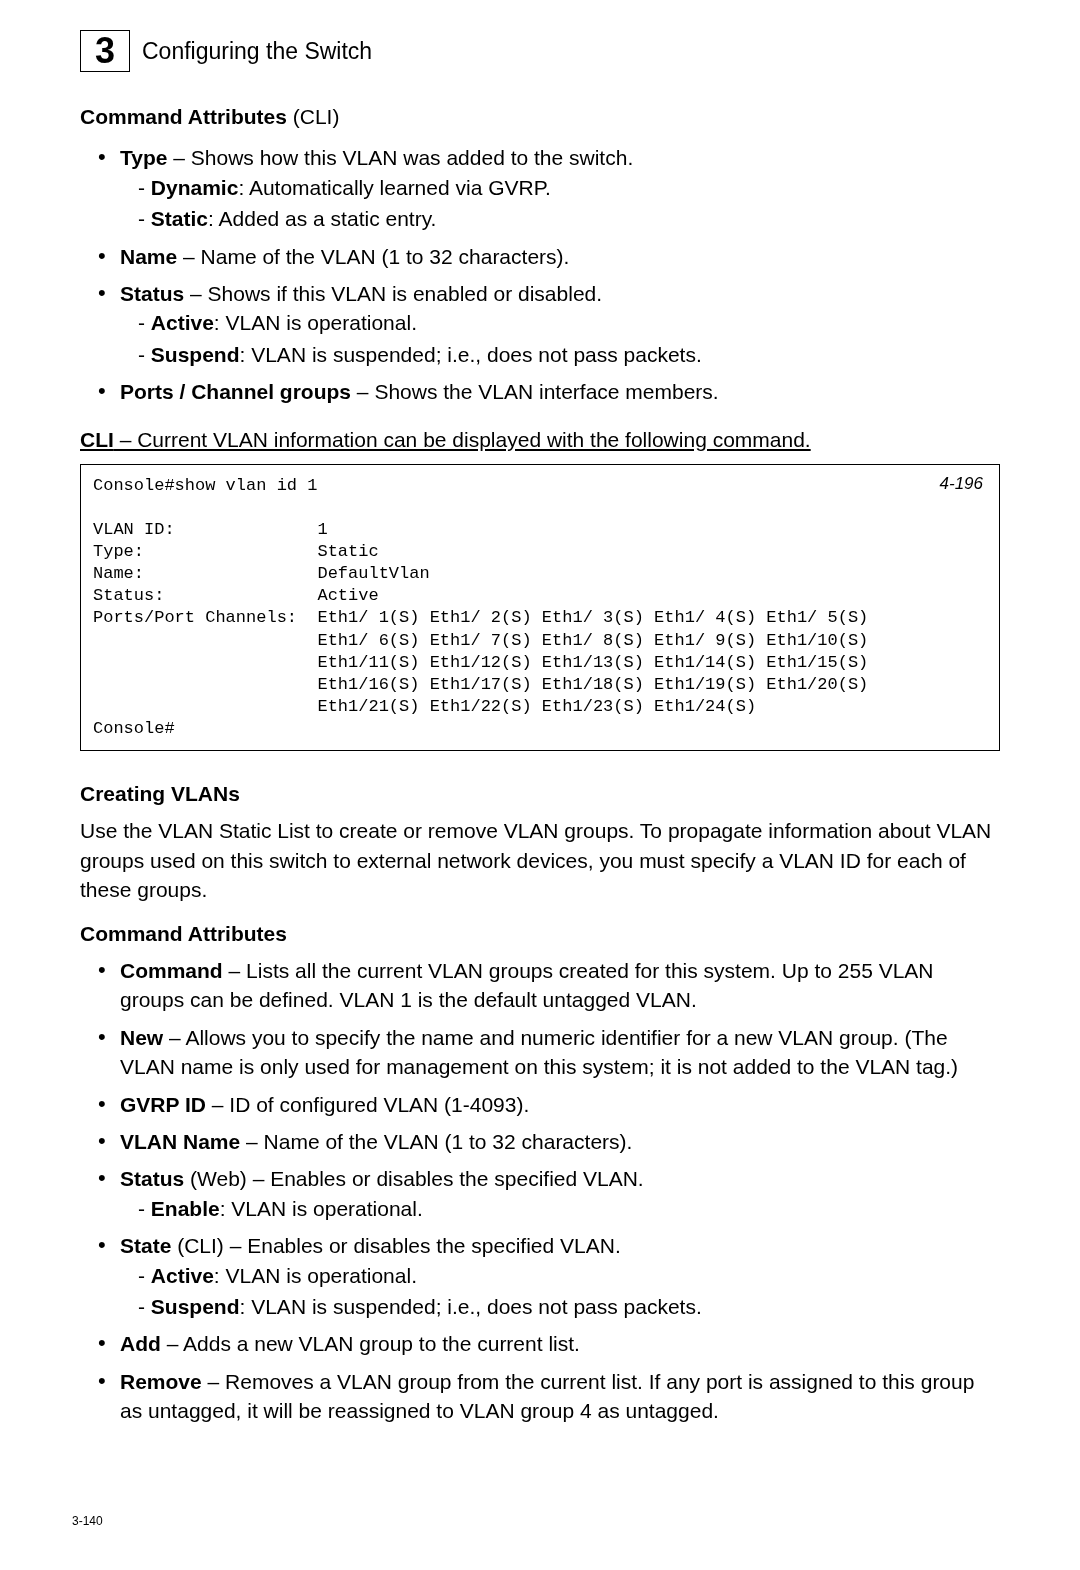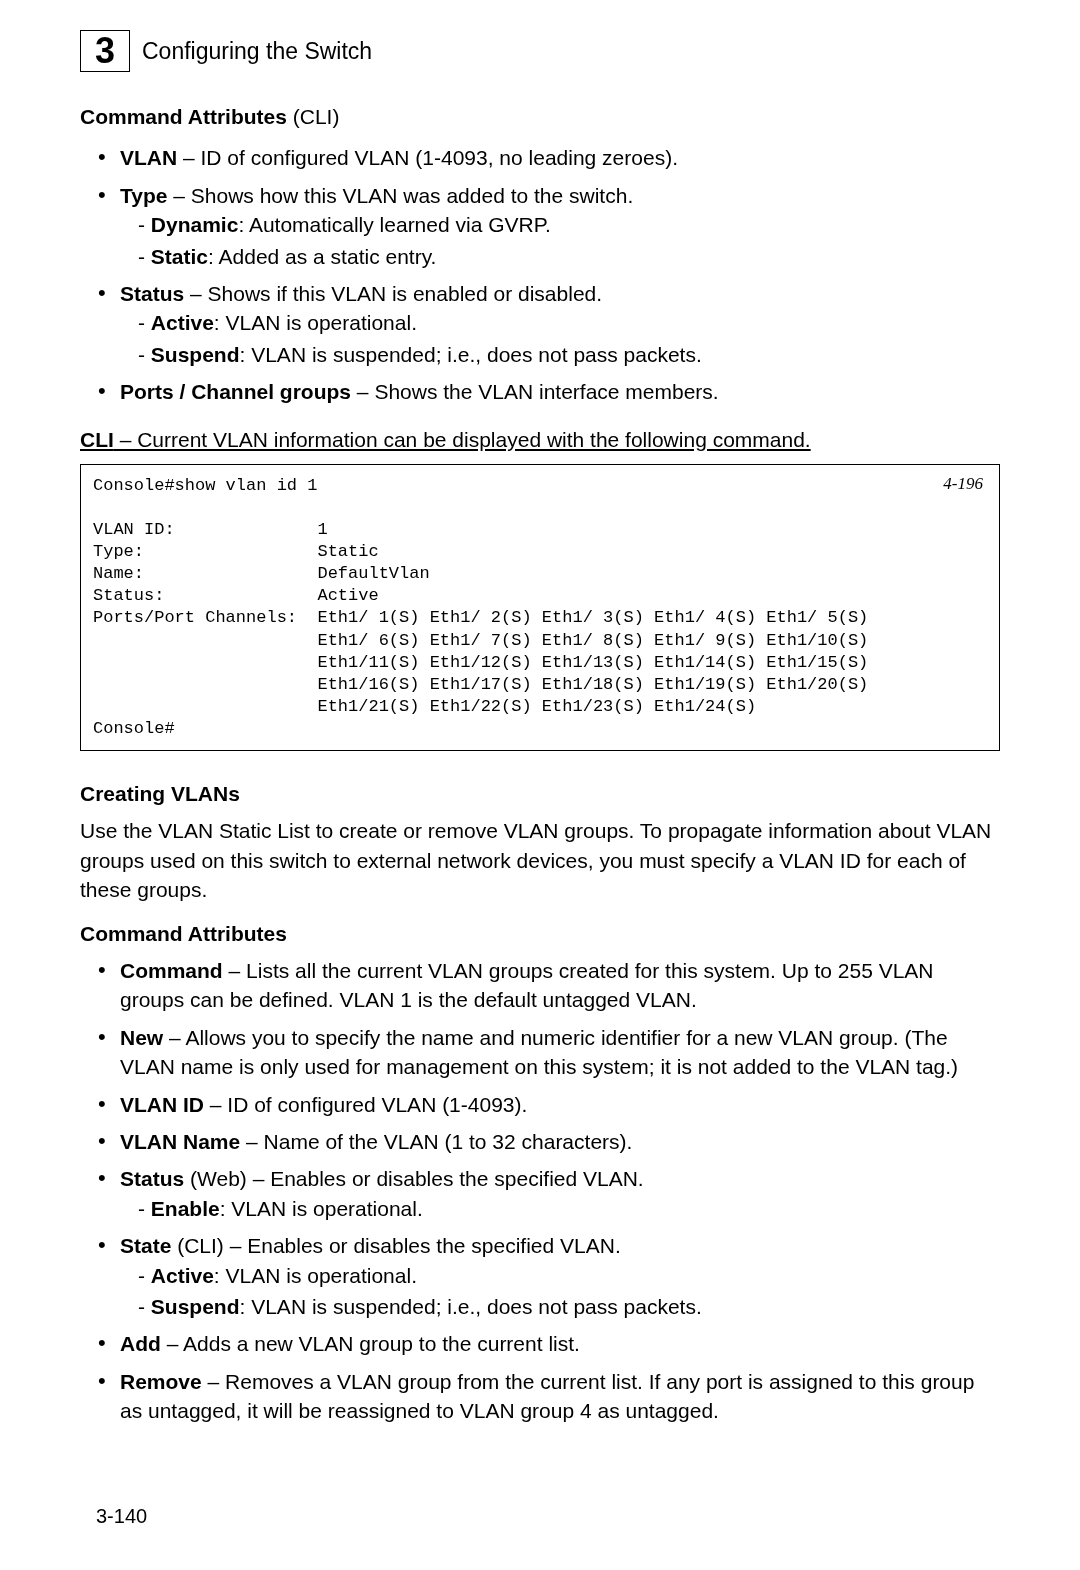--- a/index.html
+++ b/index.html
@@ -87,60 +87,60 @@
       line-height: 1.3;
       margin-bottom: 28px;
       white-space: pre;
       position: relative;
     }
     .cli-ref {
       font-style: italic;
       position: absolute;
       right: 16px;
       top: 8px;
-      font-family: Liberation Serif, serif;
+      font-family: Liberation Sans, sans-serif;
     }
     .paragraph {
       margin-bottom: 14px;
     }
     .subsection-title {
       font-weight: bold;
       margin-bottom: 8px;
     }
     .page-number {
       position: absolute;
       bottom: 40px;
-      left: 96px;
-      font-size: 20px;
+      left: 72px;
+      font-size: 12px;
     }
   </style>
 </head>
 <body>
 
 <div class="header-row">
   <div class="chapter-icon">
     <span class="chapter-number">3</span>
   </div>
   <span class="chapter-title">Configuring the Switch</span>
 </div>
 
 <div class="section-title">
   <span class="bold">Command Attributes</span><span class="normal"> (CLI)</span>
 </div>
 
 <ul class="outer">
   <li>
-    <span class="bold">VLAN</span><span> – ID of configured VLAN (1-4093, no leading zeroes).</span>
-  </li>
-  <li>
     <span class="bold">Type</span><span> – Shows how this VLAN was added to the switch.</span>
     <div class="sub">
       <div class="sub-line">- <span class="bold">Dynamic</span><span>: Automatically learned via GVRP.</span></div>
       <div class="sub-line">- <span class="bold">Static</span><span>: Added as a static entry.</span></div>
     </div>
+  </li>
+  <li>
+    <span class="bold">Name</span><span> – Name of the VLAN (1 to 32 characters).</span>
   </li>
   <li>
     <span class="bold">Status</span><span> – Shows if this VLAN is enabled or disabled.</span>
     <div class="sub">
       <div class="sub-line">- <span class="bold">Active</span><span>: VLAN is operational.</span></div>
       <div class="sub-line">- <span class="bold">Suspend</span><span>: VLAN is suspended; i.e., does not pass packets.</span></div>
     </div>
   </li>
   <li>
     <span class="bold">Ports / Channel groups</span><span> – Shows the VLAN interface members.</span>
@@ -170,21 +170,21 @@
 <div class="subsection-title">Command Attributes</div>
 
 <ul class="outer">
   <li>
     <span class="bold">Command</span><span> – Lists all the current VLAN groups created for this system. Up to 255 VLAN groups can be defined. VLAN 1 is the default untagged VLAN.</span>
   </li>
   <li>
     <span class="bold">New</span><span> – Allows you to specify the name and numeric identifier for a new VLAN group. (The VLAN name is only used for management on this system; it is not added to the VLAN tag.)</span>
   </li>
   <li>
-    <span class="bold">VLAN ID</span><span> – ID of configured VLAN (1-4093).</span>
+    <span class="bold">GVRP ID</span><span> – ID of configured VLAN (1-4093).</span>
   </li>
   <li>
     <span class="bold">VLAN Name</span><span> – Name of the VLAN (1 to 32 characters).</span>
   </li>
   <li>
     <span class="bold">Status</span><span> (Web) – Enables or disables the specified VLAN.</span>
     <div class="sub">
       <div class="sub-line">- <span class="bold">Enable</span><span>: VLAN is operational.</span></div>
     </div>
   </li>

